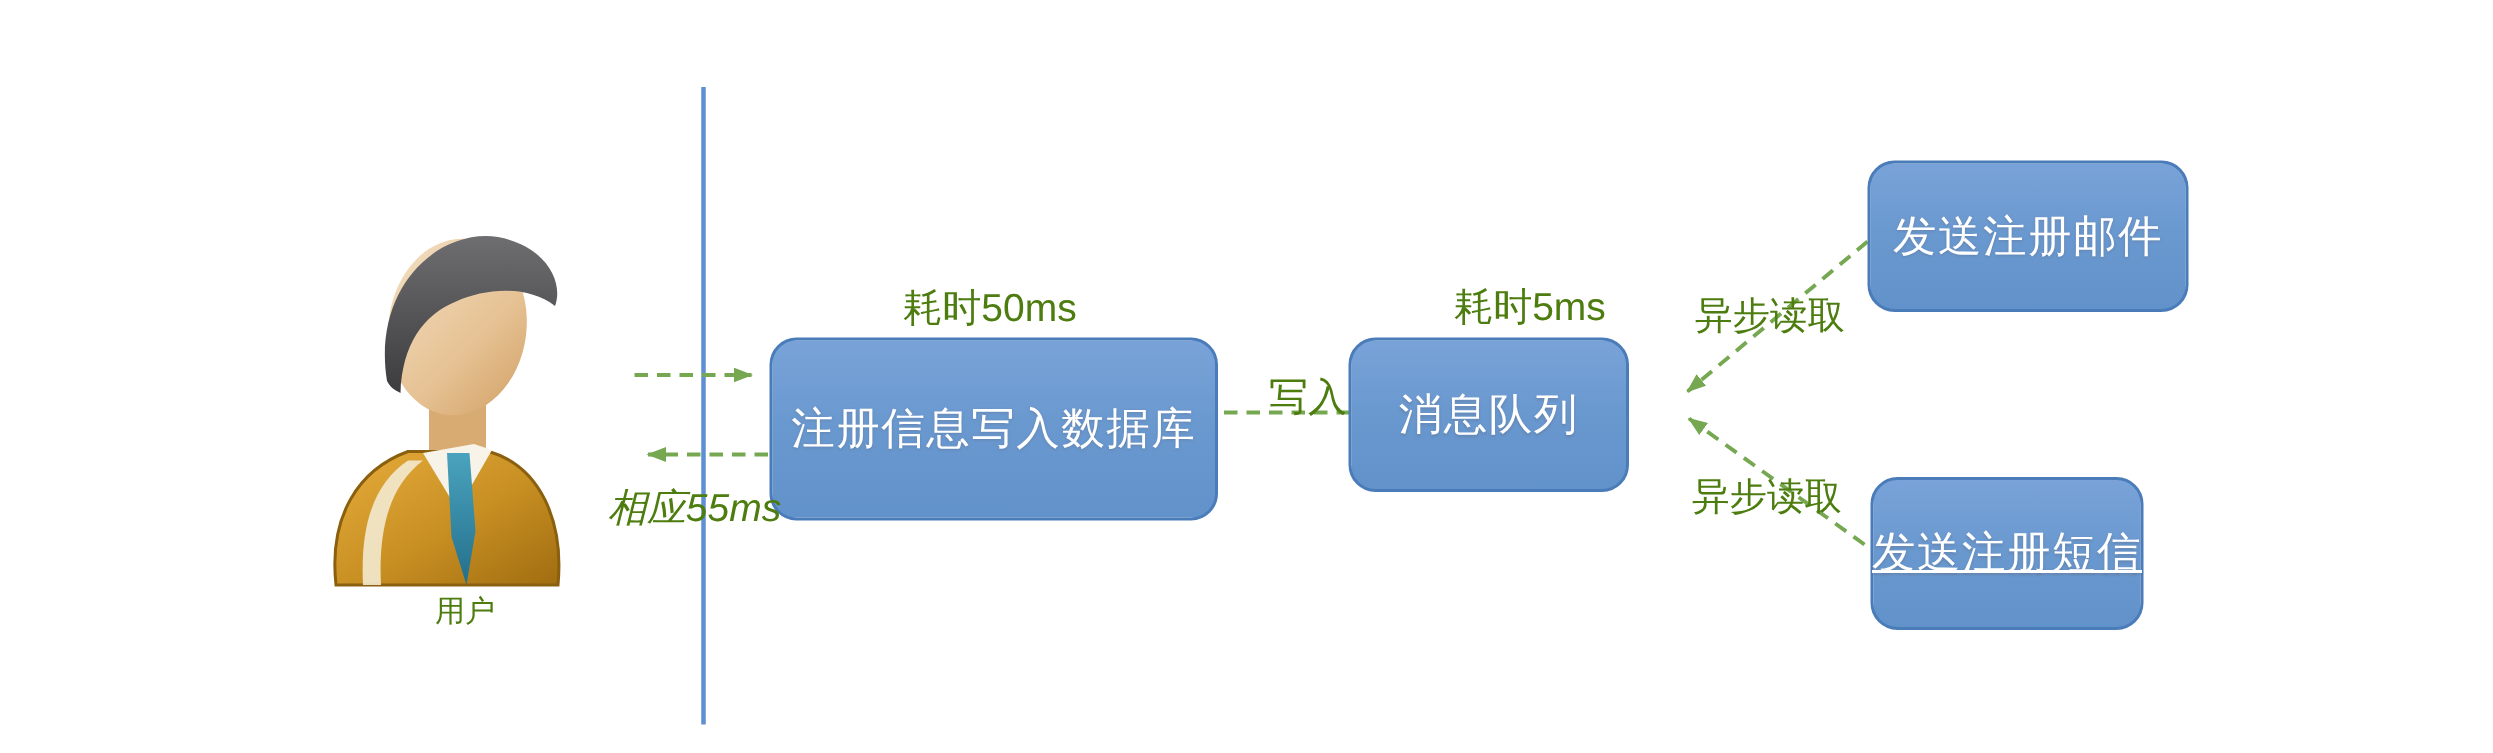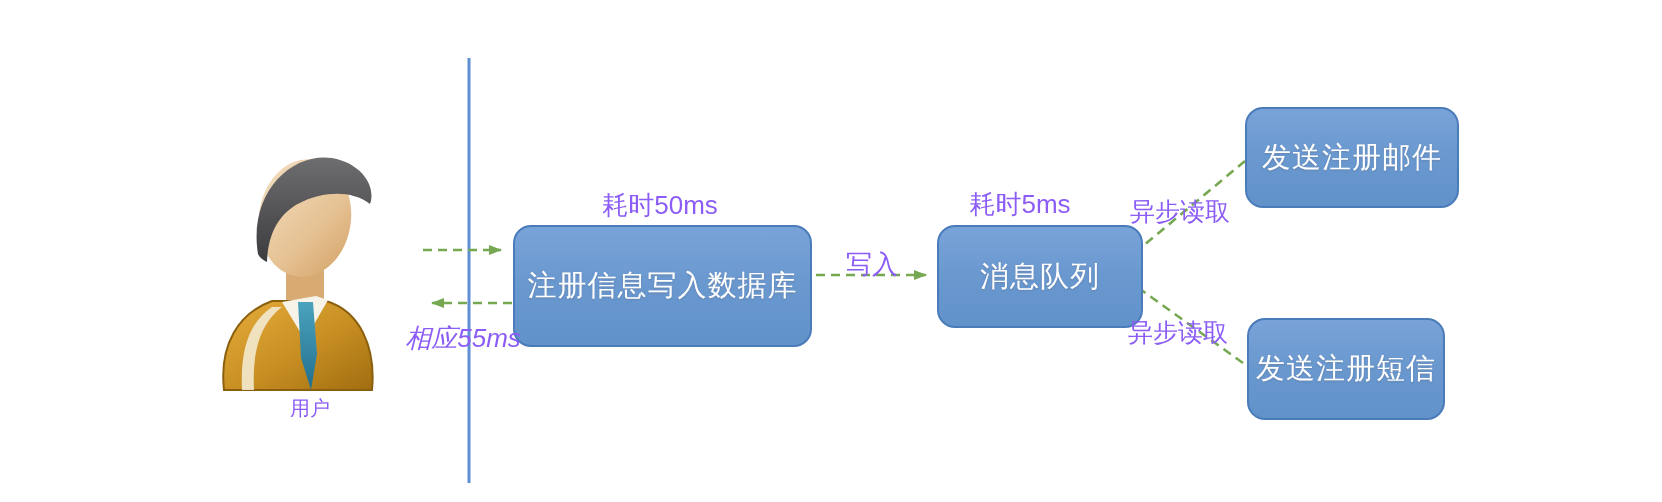--- a/index.html
+++ b/index.html
@@ -31,27 +31,27 @@
     color: #ffffff;
     display: flex;
     align-items: center;
     justify-content: center;
     font-size: 29px;
     letter-spacing: 1px;
     white-space: nowrap;
     text-shadow: 0 1px 2px rgba(90, 70, 70, 0.25);
   }
   .node-db    { left: 513px;  top: 225px; width: 299px; height: 122px; }
-  .node-queue { left: 937px;  top: 225px; width: 206px; height: 103px; }
+  .node-queue { left: 899px;  top: 225px; width: 187px; height: 103px; }
   .node-email { left: 1245px; top: 107px; width: 214px; height: 101px; }
-  .node-sms   { left: 1247px; top: 318px; width: 198px; height: 102px; }
+  .node-sms   { left: 1247px; top: 318px; width: 182px; height: 102px; text-decoration: underline; }
   .lbl {
     position: absolute;
     transform: translate(-50%, -50%);
-    color: #8b5cf6;
+    color: #4d7c0f;
     font-size: 26px;
     white-space: nowrap;
     line-height: 1;
   }
   .lbl-time50     { left: 660px;  top: 205px; }
   .lbl-write      { left: 872px;  top: 264px; }
   .lbl-time5      { left: 1020px; top: 204px; text-align: center; }
   .lbl-async-top  { left: 1180px; top: 211px; font-size: 25px; }
   .lbl-async-bot  { left: 1178px; top: 332px; font-size: 25px; }
   .lbl-response   { left: 463px;  top: 338px; font-style: italic; }

